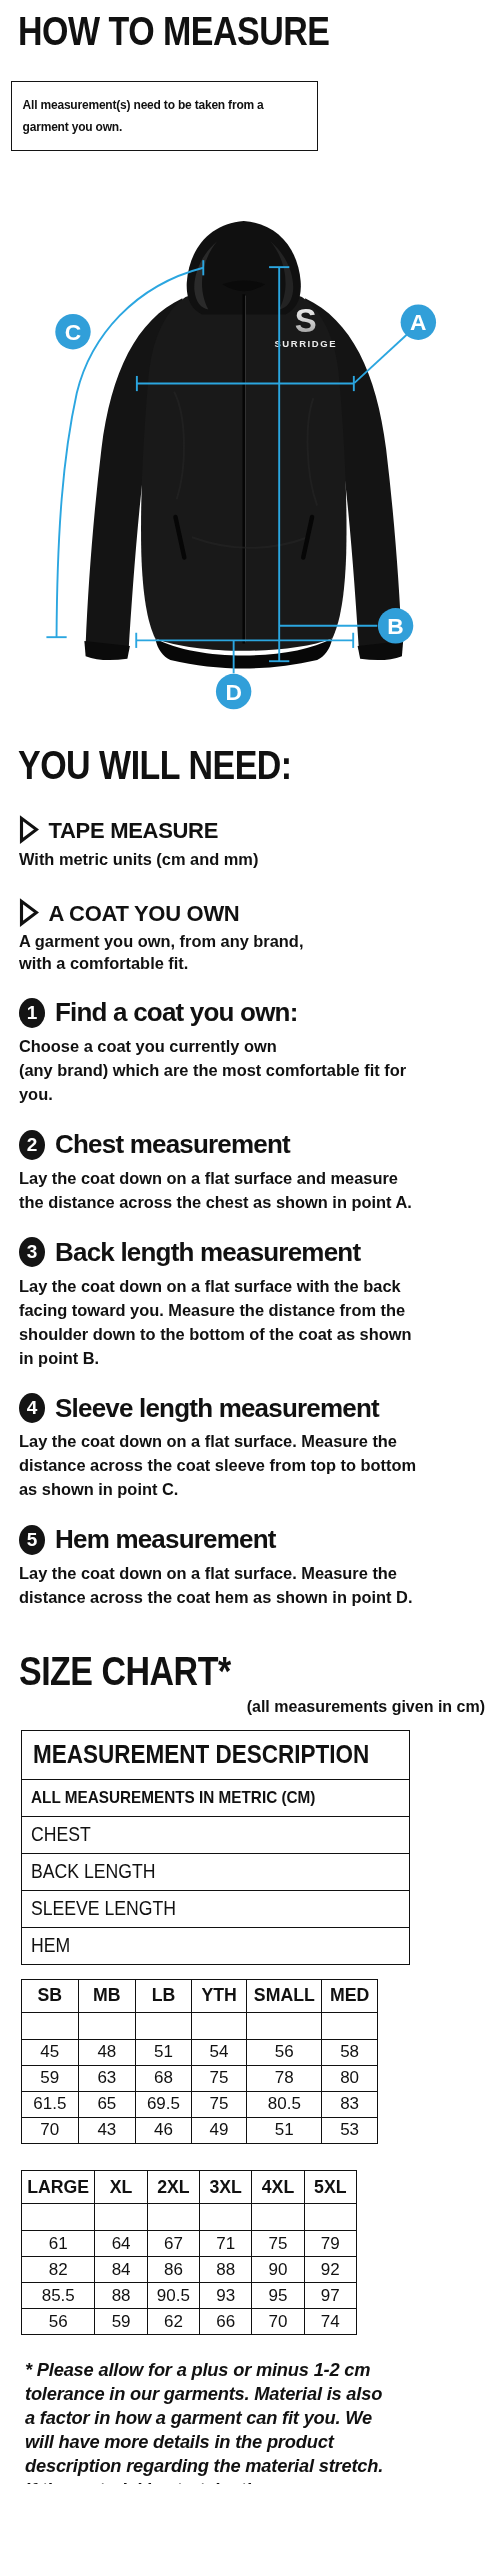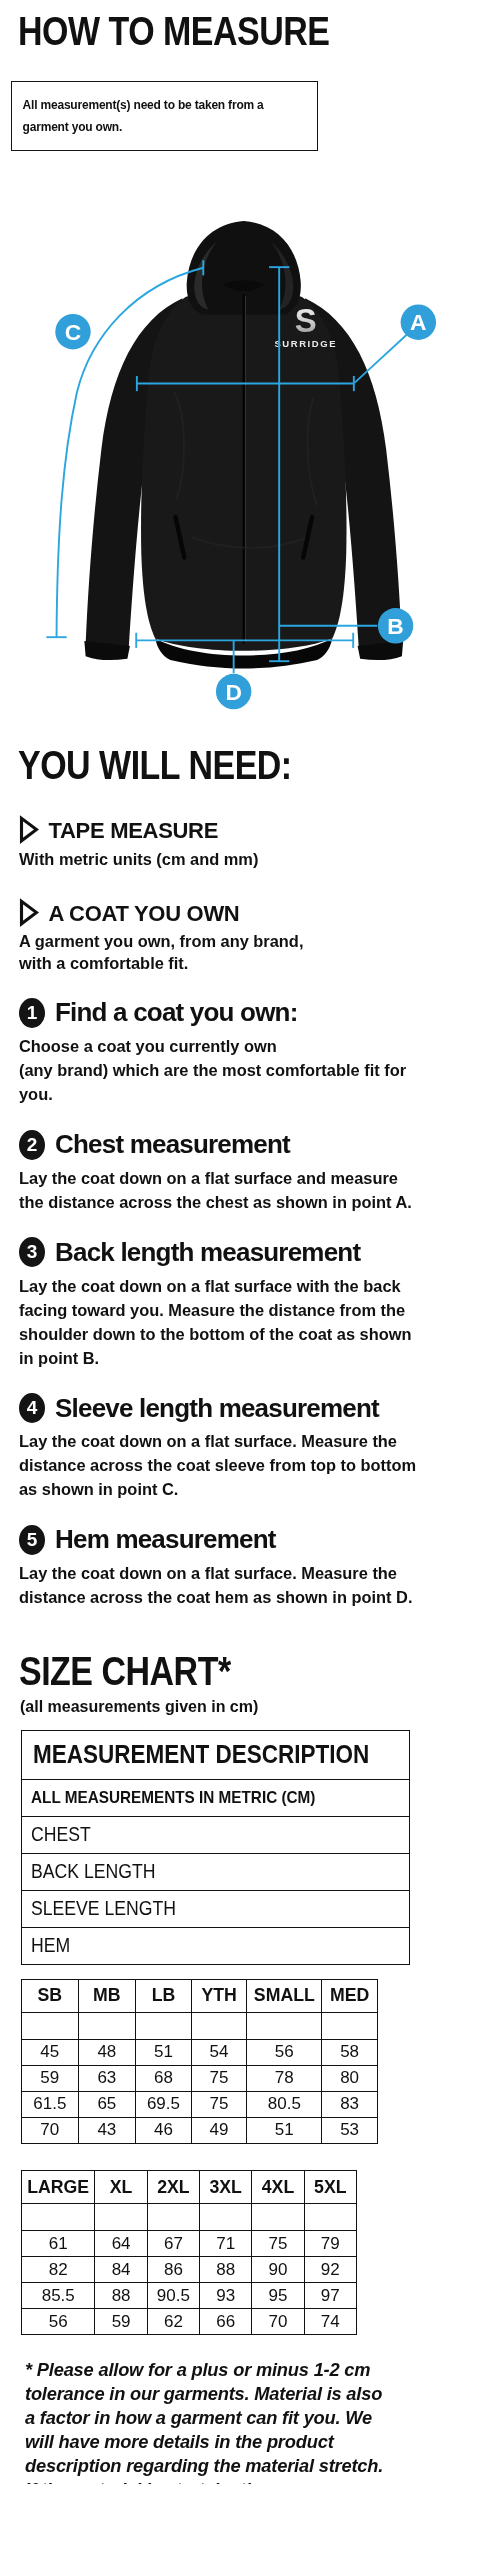--- a/index.html
+++ b/index.html
@@ -28,21 +28,21 @@
   .need-desc { margin-top:3.8px; font-size:16.4px; font-weight:bold; line-height:22px; white-space:pre; }
 
   .step { margin:23px 0 0 19px; }
   .step-head { display:flex; align-items:center; gap:10px; }
   .badge { width:26px; height:30px; border-radius:50%; background:#141414; color:#fff;
            font-size:19px; font-weight:bold; display:flex; align-items:center; justify-content:center; flex:none; }
   .step-title { font-size:26px; font-weight:bold; letter-spacing:-0.8px; }
   .step-desc { margin-top:5.7px; font-size:16.4px; font-weight:bold; line-height:24px; white-space:pre; }
 
   #size-heading { margin:40px 0 0 19px; }
-  #size-sub { margin:3.8px 0 0 20px; font-size:16px; font-weight:bold; line-height:19px; }
+  #size-sub { margin:3.8px 0 0 20px; font-size:16px; font-weight:bold; line-height:19px;text-align:right; }
 
   table { border-collapse:collapse; }
   td { border:1.9px solid #111; }
 
   .desc-table { margin:14px 0 0 21px; width:389px; }
   .desc-table td { padding-left:8.9px; }
   .dt-title  { height:46px; font-size:25px; font-weight:bold;text-align:center; }
   .dt-sub    { height:34px; font-size:17px; font-weight:bold; }
   .dt-row    { height:34px; font-size:19.6px; font-weight:normal; }
   .sx90 { display:inline-block; transform:scaleX(.9); transform-origin:0 50%; white-space:nowrap; }

